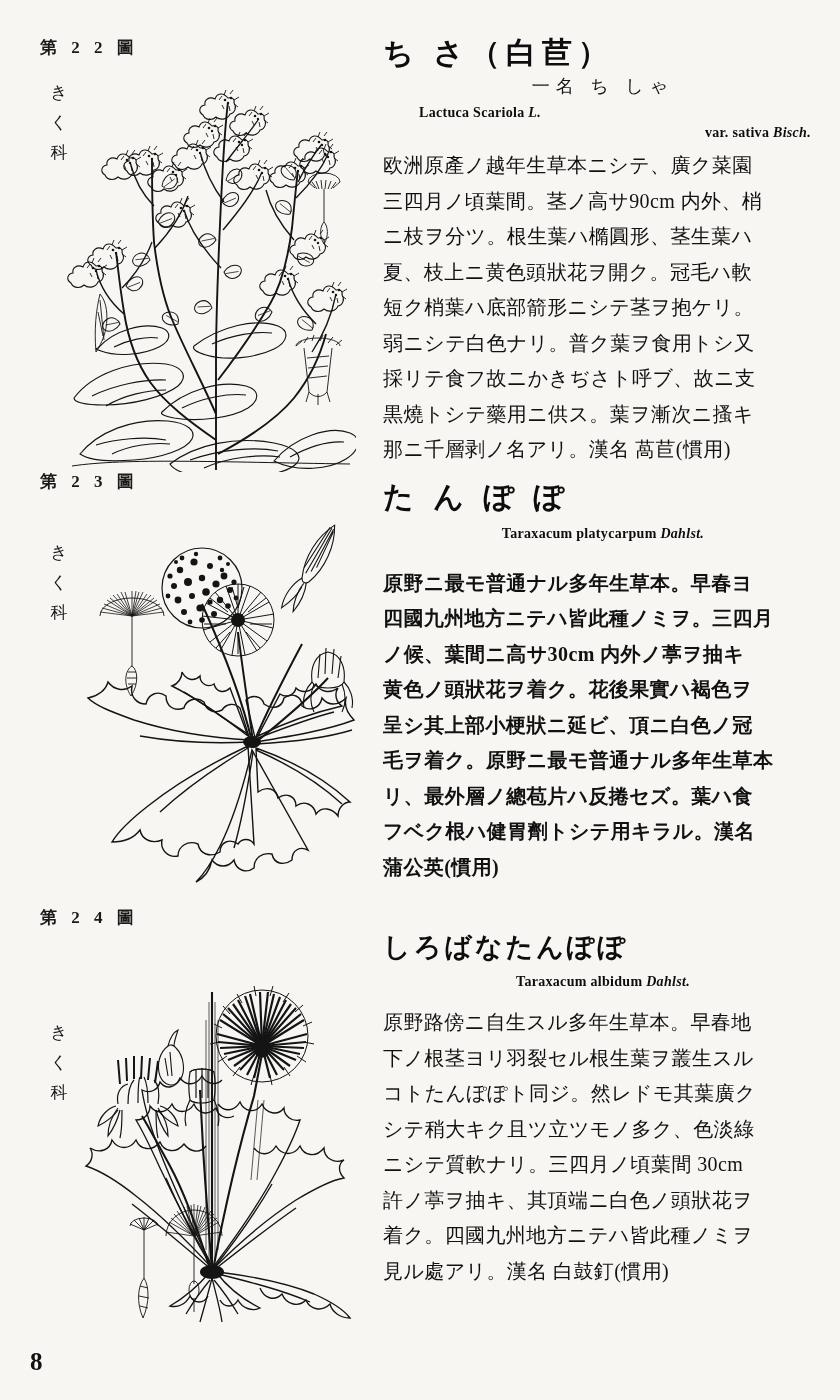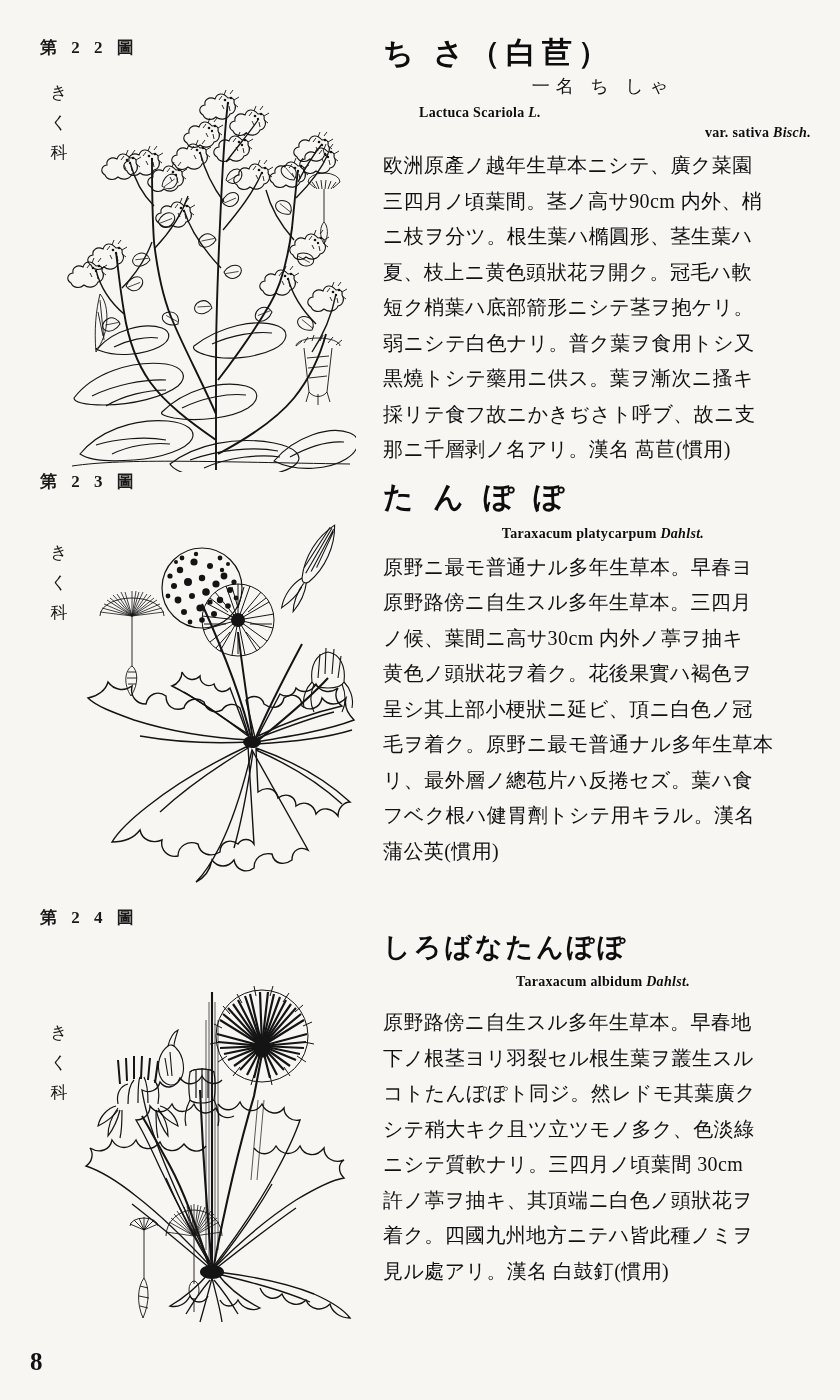--- a/index.html
+++ b/index.html
@@ -253,22 +253,22 @@
         <span>var. sativa</span>
         <span class="auth">Bisch.</span>
       </div>
       <div class="body-text">
         <span class="ln">欧洲原產ノ越年生草本ニシテ、廣ク菜園</span>
         <span class="ln">三四月ノ頃葉間。茎ノ高サ90cm 内外、梢</span>
         <span class="ln">ニ枝ヲ分ツ。根生葉ハ橢圓形、茎生葉ハ</span>
         <span class="ln">夏、枝上ニ黄色頭狀花ヲ開ク。冠毛ハ軟</span>
         <span class="ln">短ク梢葉ハ底部箭形ニシテ茎ヲ抱ケリ。</span>
         <span class="ln">弱ニシテ白色ナリ。普ク葉ヲ食用トシ又</span>
+        <span class="ln">採リテ食フ故ニかきぢさト呼ブ、故ニ支</span>
         <span class="ln">黒燒トシテ藥用ニ供ス。葉ヲ漸次ニ搔キ</span>
-        <span class="ln">採リテ食フ故ニかきぢさト呼ブ、故ニ支</span>
         <span class="ln">那ニ千層剥ノ名アリ。漢名 萵苣(慣用)</span>
       </div>
     </div>
   </div>
 
   <div class="entry" style="top:470px;">
 
     <div class="fig-col">
       <div class="fig-caption">第 2 3 圖</div>
       <div class="family-label" style="top:68px;">
@@ -409,23 +409,23 @@
         </svg>
       </div>
     </div>
 
     <div class="txt-col">
       <div class="jp-title" style="margin-top:10px;">た ん ぽ ぽ</div>
       <div class="sci-name sci-center">
         <span>Taraxacum platycarpum</span>
         <span class="auth">Dahlst.</span>
       </div>
-      <div class="body-text" style="margin-top:7px;">
+      <div class="body-text" style="margin-top:23px;font-weight:bold;">
         <span class="ln">原野ニ最モ普通ナル多年生草本。早春ヨ</span>
-        <span class="ln">原野路傍ニ自生スル多年生草本。三四月</span>
+        <span class="ln">四國九州地方ニテハ皆此種ノミヲ。三四月</span>
         <span class="ln">ノ候、葉間ニ高サ30cm 内外ノ葶ヲ抽キ</span>
         <span class="ln">黄色ノ頭狀花ヲ着ク。花後果實ハ褐色ヲ</span>
         <span class="ln">呈シ其上部小梗狀ニ延ビ、頂ニ白色ノ冠</span>
         <span class="ln">毛ヲ着ク。原野ニ最モ普通ナル多年生草本</span>
         <span class="ln">リ、最外層ノ總苞片ハ反捲セズ。葉ハ食</span>
         <span class="ln">フベク根ハ健胃劑トシテ用キラル。漢名</span>
         <span class="ln">蒲公英(慣用)</span>
       </div>
     </div>
   </div>

